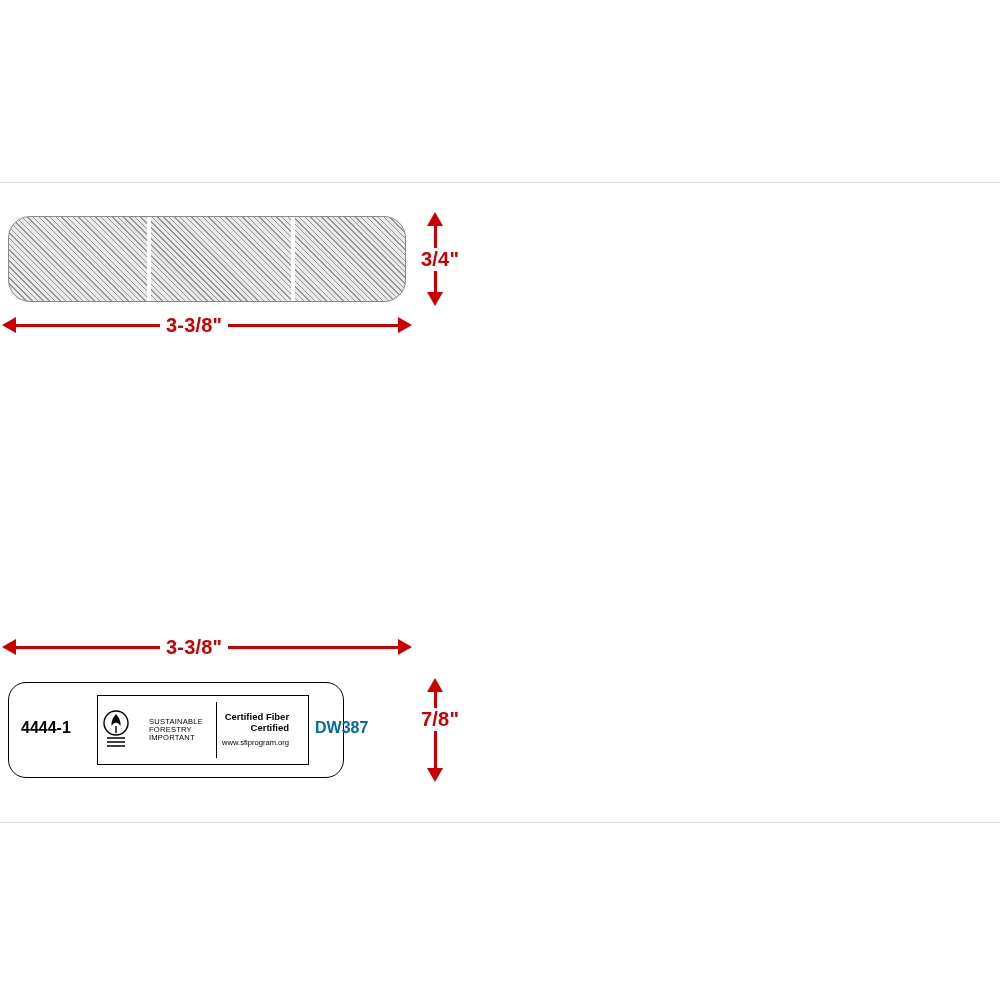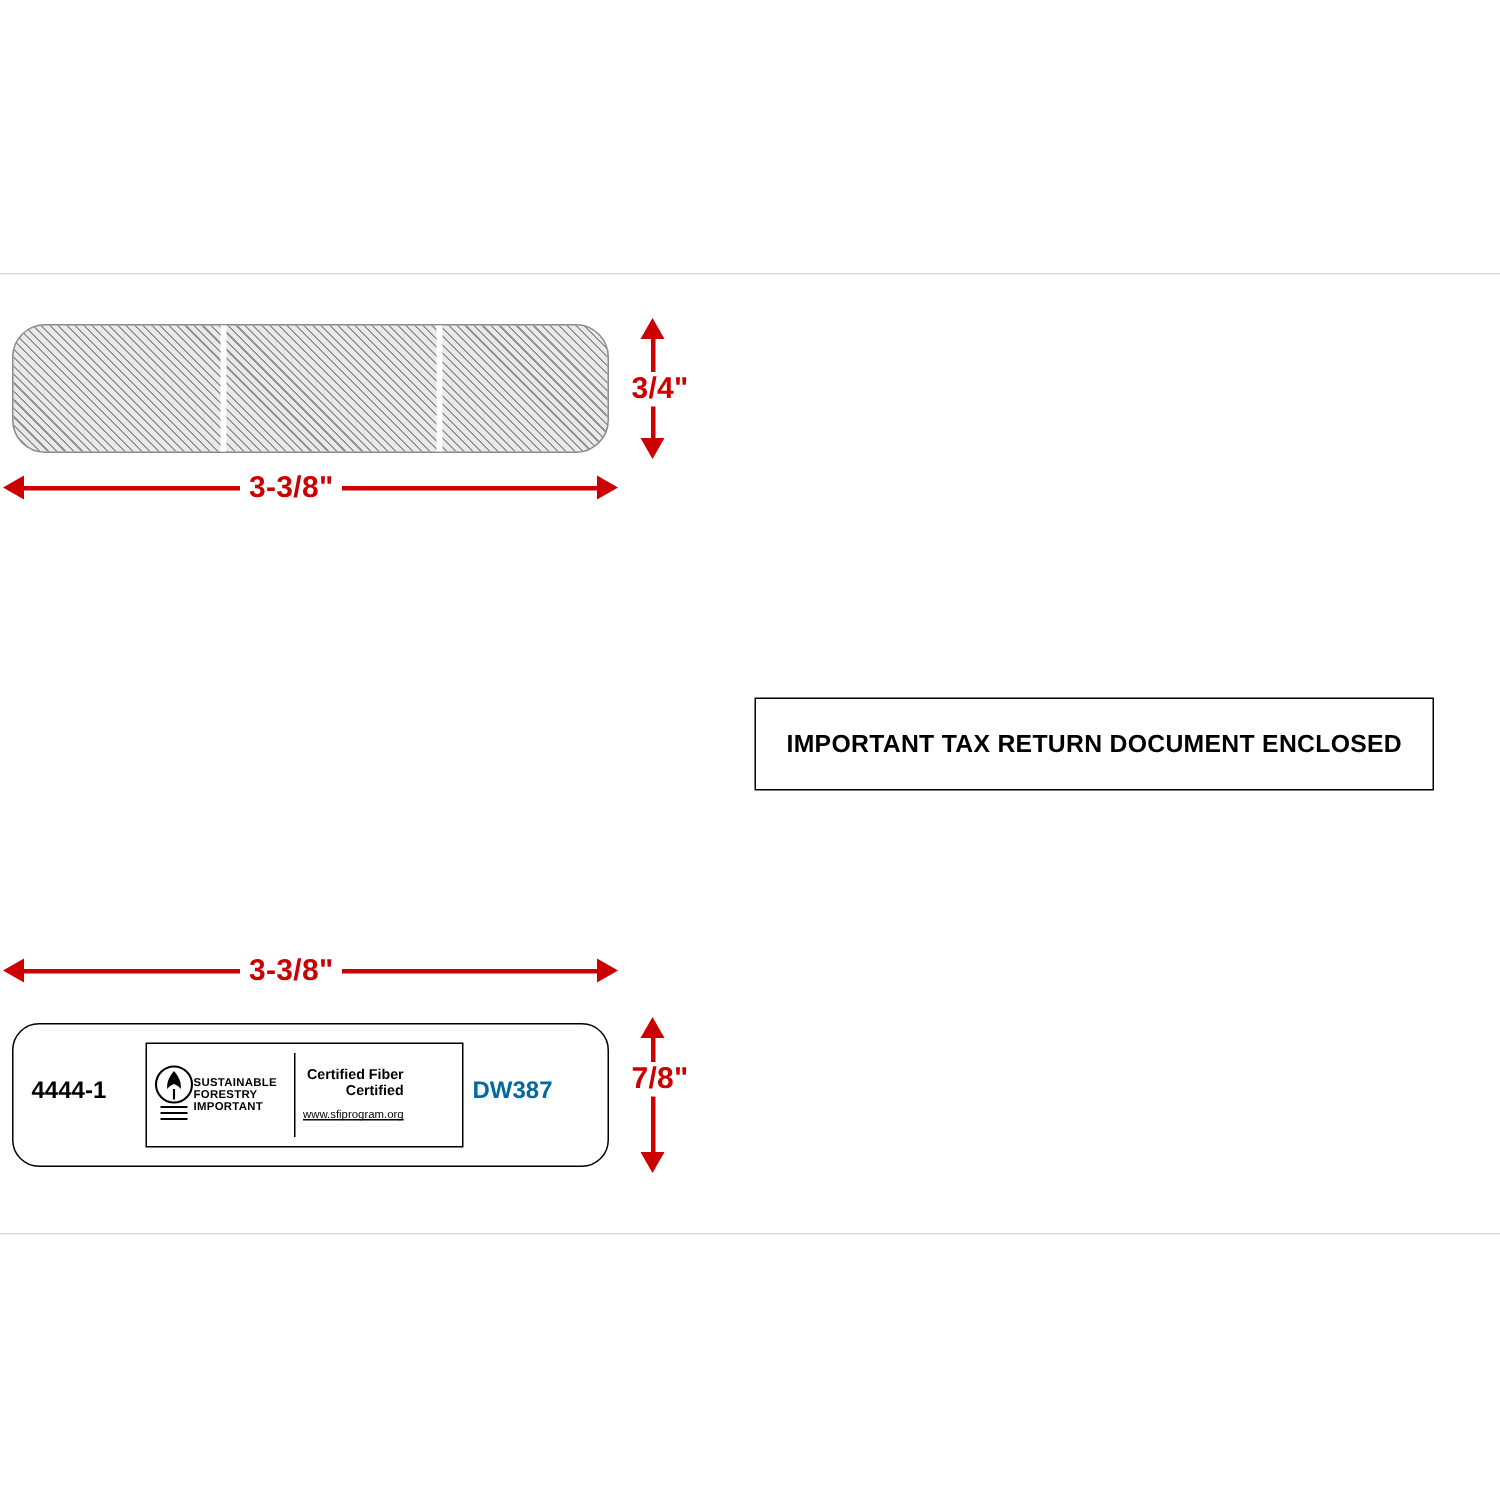--- a/index.html
+++ b/index.html
@@ -127,21 +127,21 @@
     color: #000000;
     letter-spacing: 0.2px;
     white-space: nowrap;
   }
 
   
   .label-block {
     position: absolute;
     left: 8px;
     top: 682px;
-    width: 398px;
+    width: 336px;
     height: 96px;
     border: 1px solid #000000;
     border-radius: 18px;
     box-sizing: border-box;
     background: #ffffff;
     padding-left: 48px;
   }
   .code-left {
     position: absolute;
     left: 12px;
@@ -172,24 +172,24 @@
     align-items: center;
     background: #ffffff;
   }
   .sfi-logo {
     width: 26px;
     height: 40px;
     margin-left: 5px;
     flex: 0 0 auto;
   }
   .sfi-name {
-    margin-left: 0;
+    margin-left: 20px;
     line-height: 1.08;
     font-size: 7.6px;
-    font-weight: bold;
+    font-weight: normal;
     color: #000000;
     letter-spacing: 0.2px;
     width: 62px;
   }
   .sfi-divider {
     width: 1px;
     height: 56px;
     background: #000000;
     margin: 0 5px;
   }
@@ -199,21 +199,20 @@
   .sfi-cert {
     font-size: 9.5px;
     font-weight: bold;
     color: #000000;
     text-align: right;
   }
   .sfi-url {
     margin-top: 6px;
     font-size: 7.6px;
     color: #000000;
-    text-decoration: underline;
   }
 </style>
 </head>
 <body>
 
 <div class="canvas">
 
   <div class="edge-line edge-top"></div>
   <div class="edge-line edge-bottom"></div>
 
@@ -224,23 +223,20 @@
   <div class="dim-v" style="left:434px; top:224px; height:70px;"></div>
   <div class="arrow arrow-up" style="left:427px; top:212px;"></div>
   <div class="arrow arrow-down" style="left:427px; top:292px;"></div>
   <div class="dim-label" style="left:415px; top:248px;">3/4"</div>
 
   <div class="dim-h" style="left:14px; top:324px; width:386px;"></div>
   <div class="arrow arrow-left" style="left:2px; top:317px;"></div>
   <div class="arrow arrow-right" style="left:398px; top:317px;"></div>
   <div class="dim-label" style="left:160px; top:314px;">3-3/8"</div>
 
-  <div class="notice-box">
-    <span class="notice-text">IMPORTANT TAX RETURN DOCUMENT ENCLOSED</span>
-  </div>
 
   <div class="dim-h" style="left:14px; top:646px; width:386px;"></div>
   <div class="arrow arrow-left" style="left:2px; top:639px;"></div>
   <div class="arrow arrow-right" style="left:398px; top:639px;"></div>
   <div class="dim-label" style="left:160px; top:636px;">3-3/8"</div>
 
   <div class="dim-v" style="left:434px; top:690px; height:80px;"></div>
   <div class="arrow arrow-up" style="left:427px; top:678px;"></div>
   <div class="arrow arrow-down" style="left:427px; top:768px;"></div>
   <div class="dim-label" style="left:415px; top:708px;">7/8"</div>

